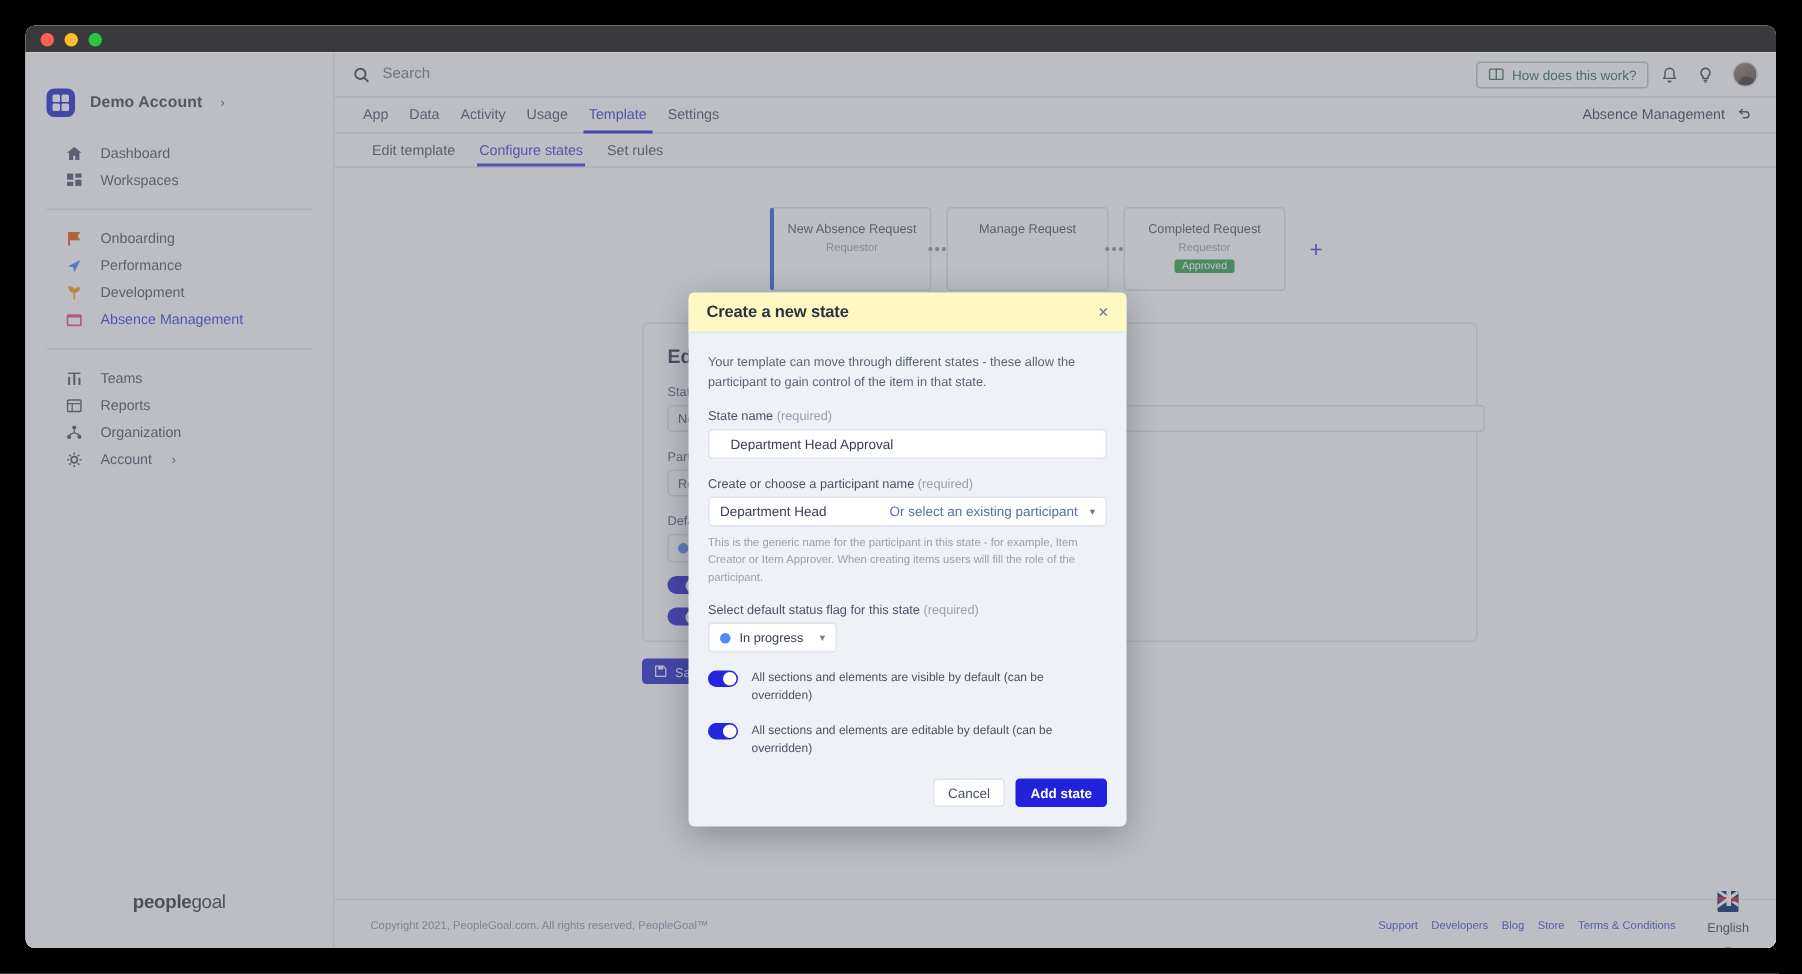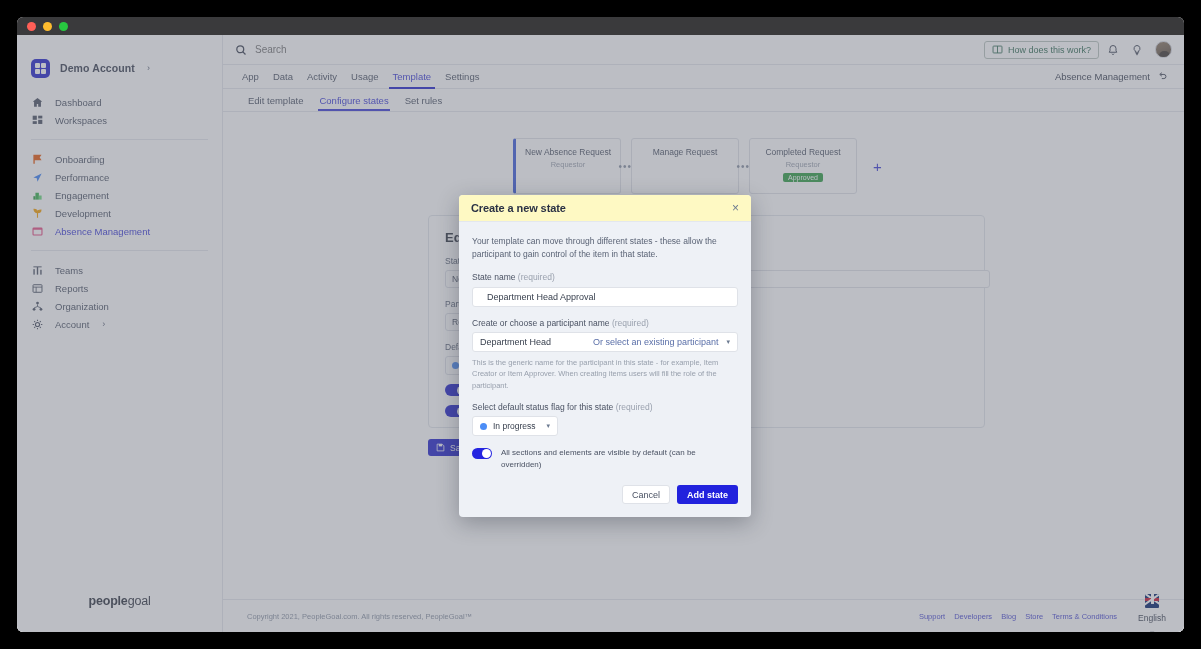--- a/index.html
+++ b/index.html
@@ -65,21 +65,21 @@
   .acct-logo i:nth-child(1) { left: 4px;  top: 4px; }
   .acct-logo i:nth-child(2) { left: 10px; top: 4px; }
   .acct-logo i:nth-child(3) { left: 4px;  top: 10px; }
   .acct-logo i:nth-child(4) { left: 10px; top: 10px; }
   #account-name {
     font-size: 10.5px; font-weight: bold; color: #3b4252;
     letter-spacing: .1px;
   }
   .chev { font-size: 9px; color: #5a6375; margin-left: 2px; }
 
-  .nav-group { padding: 10px 0 10px 0; }
+  .nav-group { padding: 10px 0 10px 12px; }
   .nav-divider { height: 1px; background: #e6e8ec; margin: 0 14px; }
   .nav-item {
     display: flex; align-items: center;
     gap: 11px;
     padding: 0 14px;
     height: 18px;
     margin-bottom: 0px;
     font-size: 9.5px;
     color: #4a5263;
     cursor: pointer;
@@ -463,30 +463,20 @@
           </span>
           <span>Onboarding</span>
         </div>
         <div class="nav-item">
           <span class="ico">
             <svg width="11" height="11" viewBox="0 0 16 16">
                 <path d="M14 2 2 8l5 1 1 5z" fill="#3b82f6"></path>
               </svg>
           </span>
           <span>Performance</span>
-        </div>
-        <div class="nav-item">
-          <span class="ico">
-            <svg width="11" height="11" viewBox="0 0 16 16">
-                <rect x="5" y="4" width="5" height="10" fill="#37b24d"></rect>
-                <rect x="10" y="8" width="4" height="6" fill="#69db7c"></rect>
-                <rect x="2" y="9" width="3" height="5" fill="#2f9e44"></rect>
-              </svg>
-          </span>
-          <span>Engagement</span>
         </div>
         <div class="nav-item">
           <span class="ico">
             <svg width="11" height="11" viewBox="0 0 16 16">
                 <path d="M8 14V7M8 7C5 7 3 4 3 2c3 0 5 2 5 5zM8 7c3 0 5-2 5-4-3 0-5 1-5 4z" stroke="#f59f00" stroke-width="1.6" fill="#f59f00"></path>
               </svg>
           </span>
           <span>Development</span>
         </div>
         <div class="nav-item active">
@@ -756,20 +746,24 @@
         <div id="m-status">
           <span class="dot-blue"></span>
           <span class="sval">In progress</span>
           <span class="sarrow">▾</span>
         </div>
 
         <div class="m-toggle-row">
           <span class="m-toggle"></span>
           <span class="m-toggle-label">All sections and elements are visible by default (can be overridden)</span>
         </div>
+        <div class="m-toggle-row">
+          <span class="m-toggle"></span>
+          <span class="m-toggle-label">All sections and elements are editable by default (can be overridden)</span>
+        </div>
 
       </div>
 
       <div id="modal-footer">
         <button id="cancel-btn">Cancel</button>
         <button id="add-state-btn">Add state</button>
       </div>
     </div>
 
   </div>

